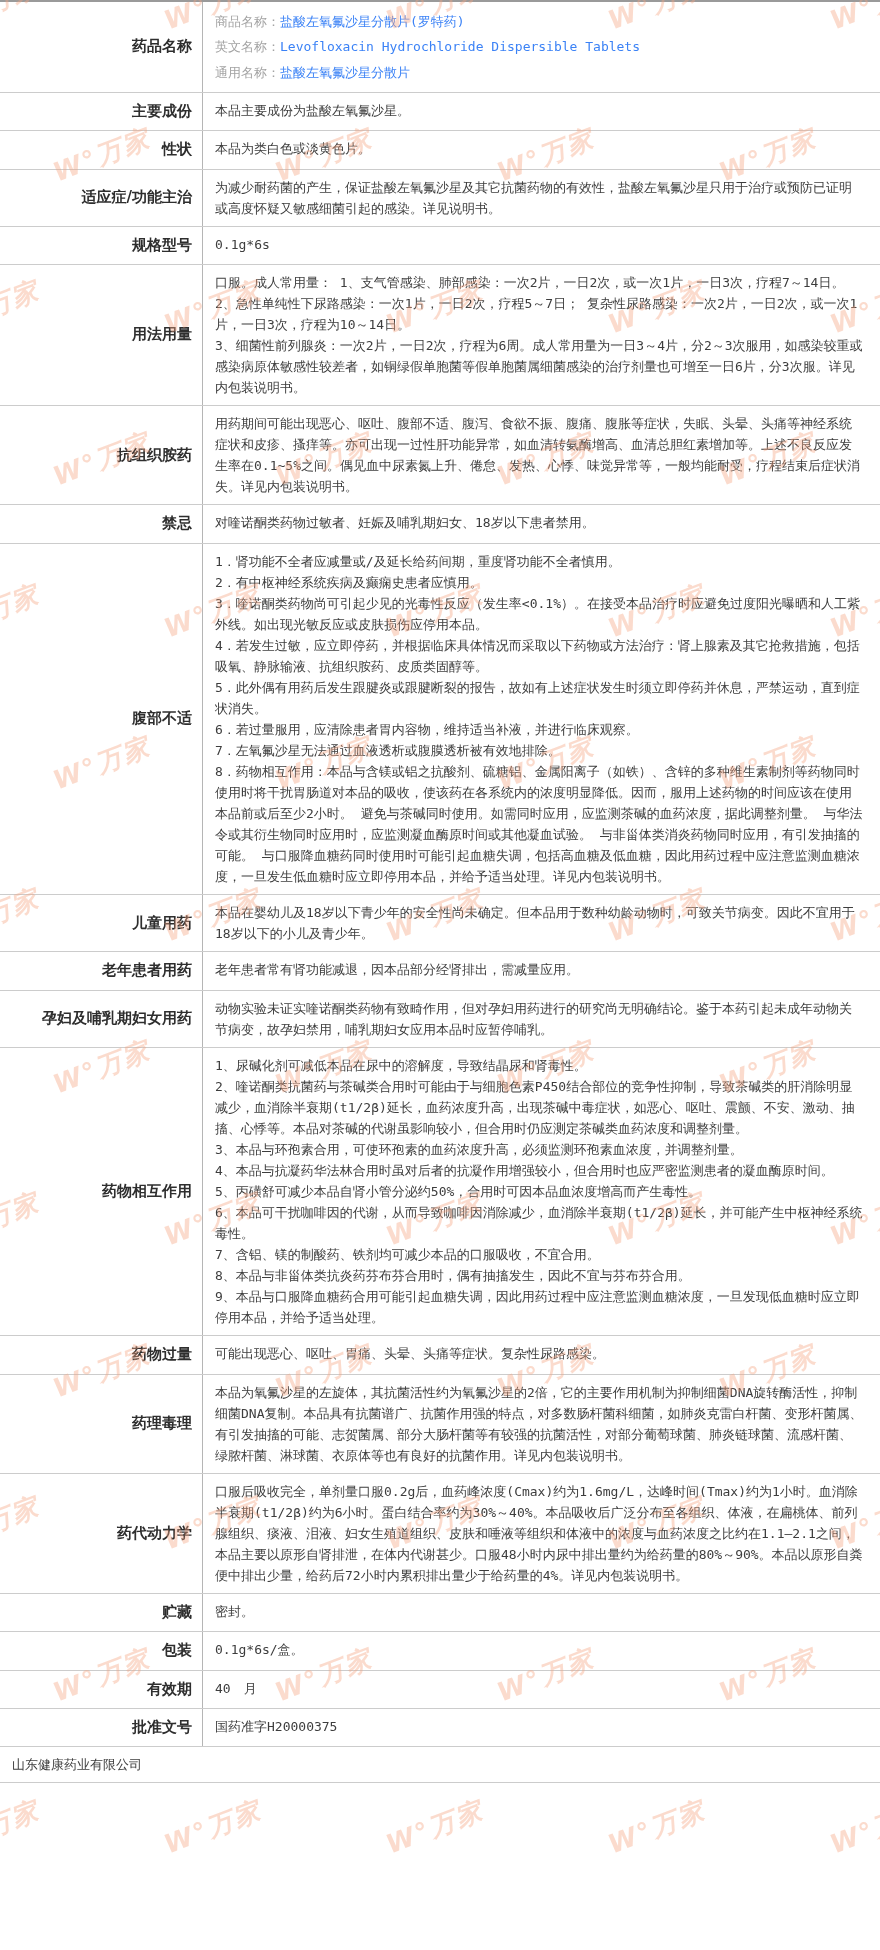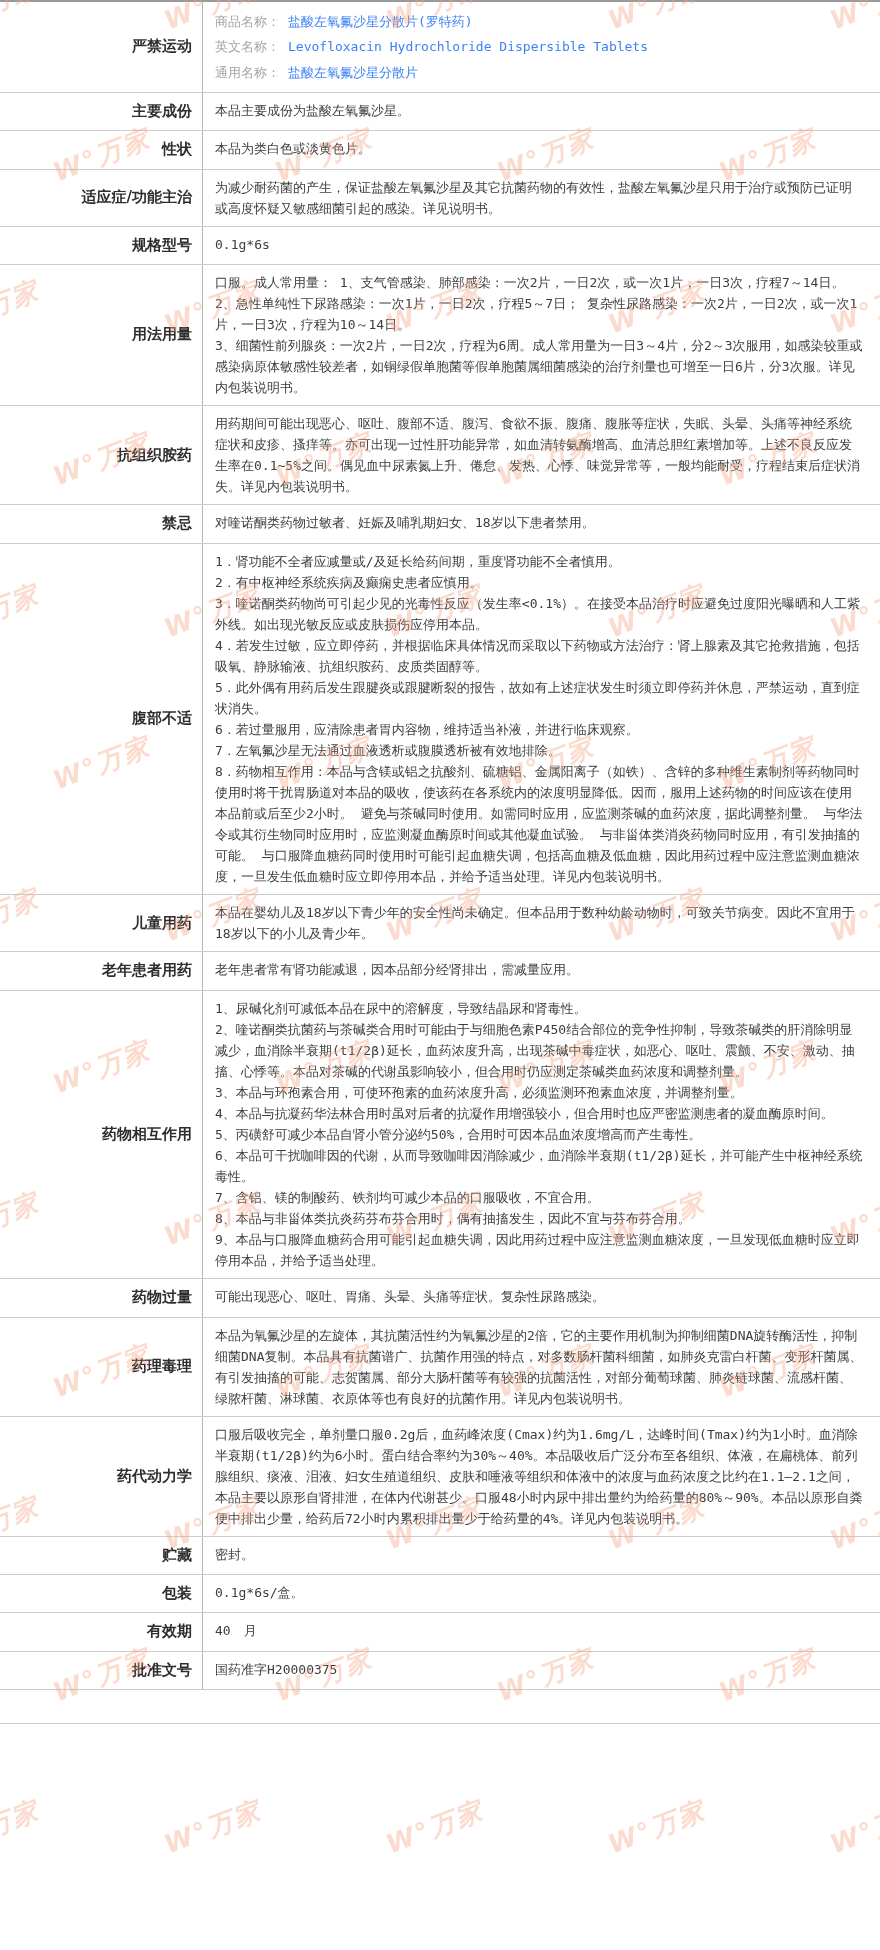--- a/index.html
+++ b/index.html
@@ -18,36 +18,36 @@
     font-size:15px;font-weight:bold;color:#2e2e2e;text-align:right;line-height:1.55;
     font-family:"DejaVu Sans","Liberation Sans",sans-serif;
   }
   .cell-content{
     flex:1;box-sizing:border-box;padding:7px 16px 7px 12px;
     font-size:13px;color:#3d3d3d;line-height:1.62;
     font-family:"DejaVu Sans Mono","Liberation Mono","DejaVu Sans",monospace;
   }
   .txt{white-space:pre-line;max-width:660px;}
   .kv-line{line-height:1.95;}
-  .kv-key{color:#a3a3a3;margin-right:8px;}
+  .kv-key{color:#a3a3a3;}
   .kv-val{color:#3b82f6;}
   .wm-layer{position:absolute;inset:0;z-index:2;pointer-events:none;overflow:hidden;}
   .wm{
     position:absolute;font-size:26px;font-weight:bold;font-style:italic;letter-spacing:2px;
     color:rgba(244,166,131,0.40);transform:rotate(-21deg);white-space:nowrap;
     font-family:"DejaVu Sans","Liberation Sans",sans-serif;
   }
 </style>
 </head>
 <body>
 
 <div class="table-wrap">
     <div class="row row-name">
       <div class="cell-label">
-        <div class="lbl">严禁运动</div>
+        <div class="lbl">药品名称</div>
       </div>
       <div class="cell-content">
         <div class="kv-line"><span class="kv-key">商品名称：</span><span class="kv-val">盐酸左氧氟沙星分散片(罗特药)</span></div>
         <div class="kv-line"><span class="kv-key">英文名称：</span><span class="kv-val">Levofloxacin Hydrochloride Dispersible Tablets</span></div>
         <div class="kv-line"><span class="kv-key">通用名称：</span><span class="kv-val">盐酸左氧氟沙星分散片</span></div>
       </div>
     </div>
     <div class="row">
       <div class="cell-label">
         <div class="lbl">主要成份</div>
@@ -128,20 +128,28 @@
       <div class="cell-content">
         <div class="txt">本品在婴幼儿及18岁以下青少年的安全性尚未确定。但本品用于数种幼龄动物时，可致关节病变。因此不宜用于18岁以下的小儿及青少年。</div>
       </div>
     </div>
     <div class="row">
       <div class="cell-label">
         <div class="lbl">老年患者用药</div>
       </div>
       <div class="cell-content">
         <div class="txt">老年患者常有肾功能减退，因本品部分经肾排出，需减量应用。</div>
+      </div>
+    </div>
+    <div class="row">
+      <div class="cell-label">
+        <div class="lbl">孕妇及哺乳期妇女用药</div>
+      </div>
+      <div class="cell-content">
+        <div class="txt">动物实验未证实喹诺酮类药物有致畸作用，但对孕妇用药进行的研究尚无明确结论。鉴于本药引起未成年动物关节病变，故孕妇禁用，哺乳期妇女应用本品时应暂停哺乳。</div>
       </div>
     </div>
     <div class="row">
       <div class="cell-label">
         <div class="lbl">药物相互作用</div>
       </div>
       <div class="cell-content">
         <div class="txt">1、尿碱化剂可减低本品在尿中的溶解度，导致结晶尿和肾毒性。
 2、喹诺酮类抗菌药与茶碱类合用时可能由于与细胞色素P450结合部位的竞争性抑制，导致茶碱类的肝消除明显减少，血消除半衰期(t1/2β)延长，血药浓度升高，出现茶碱中毒症状，如恶心、呕吐、震颤、不安、激动、抽搐、心悸等。本品对茶碱的代谢虽影响较小，但合用时仍应测定茶碱类血药浓度和调整剂量。
 3、本品与环孢素合用，可使环孢素的血药浓度升高，必须监测环孢素血浓度，并调整剂量。
@@ -203,20 +211,23 @@
     </div>
     <div class="row">
       <div class="cell-label">
         <div class="lbl">批准文号</div>
       </div>
       <div class="cell-content">
         <div class="txt">国药准字H20000375</div>
       </div>
     </div>
     <div class="row">
+      <div class="cell-content">
+        <div class="txt">山东健康药业有限公司</div>
+      </div>
     </div>
   </div>
 <div class="wm-layer">
     <span class="wm" style="left: -60px; top: -14px;">W°万家</span>
     <span class="wm" style="left: 162px; top: -14px;">W°万家</span>
     <span class="wm" style="left: 384px; top: -14px;">W°万家</span>
     <span class="wm" style="left: 606px; top: -14px;">W°万家</span>
     <span class="wm" style="left: 828px; top: -14px;">W°万家</span>
     <span class="wm" style="left: 51px; top: 138px;">W°万家</span>
     <span class="wm" style="left: 273px; top: 138px;">W°万家</span>

